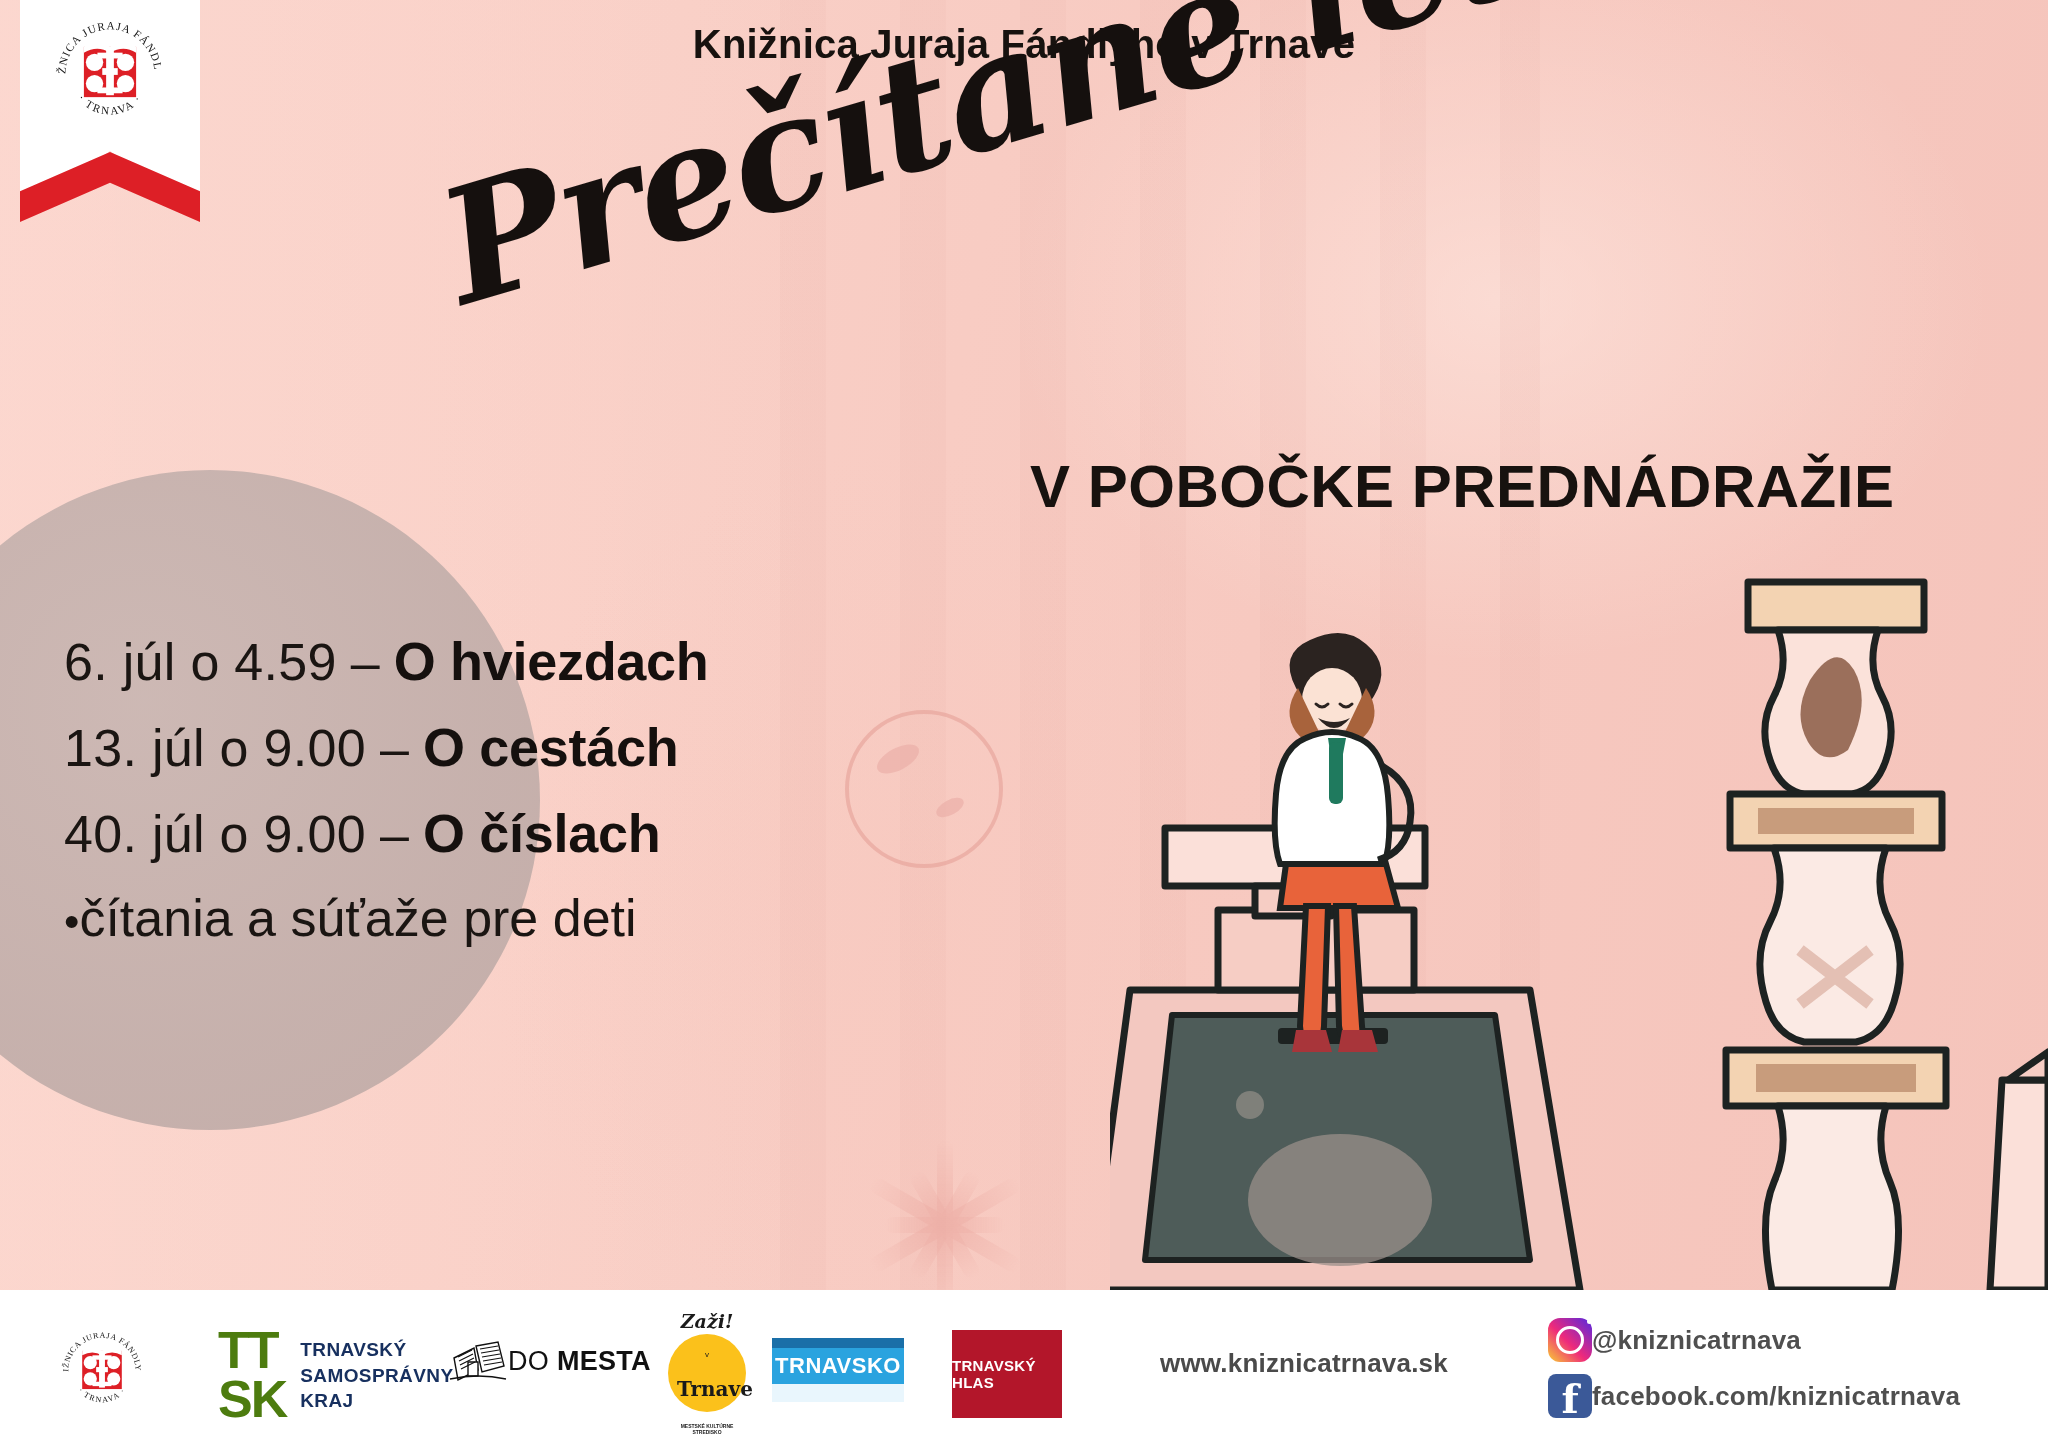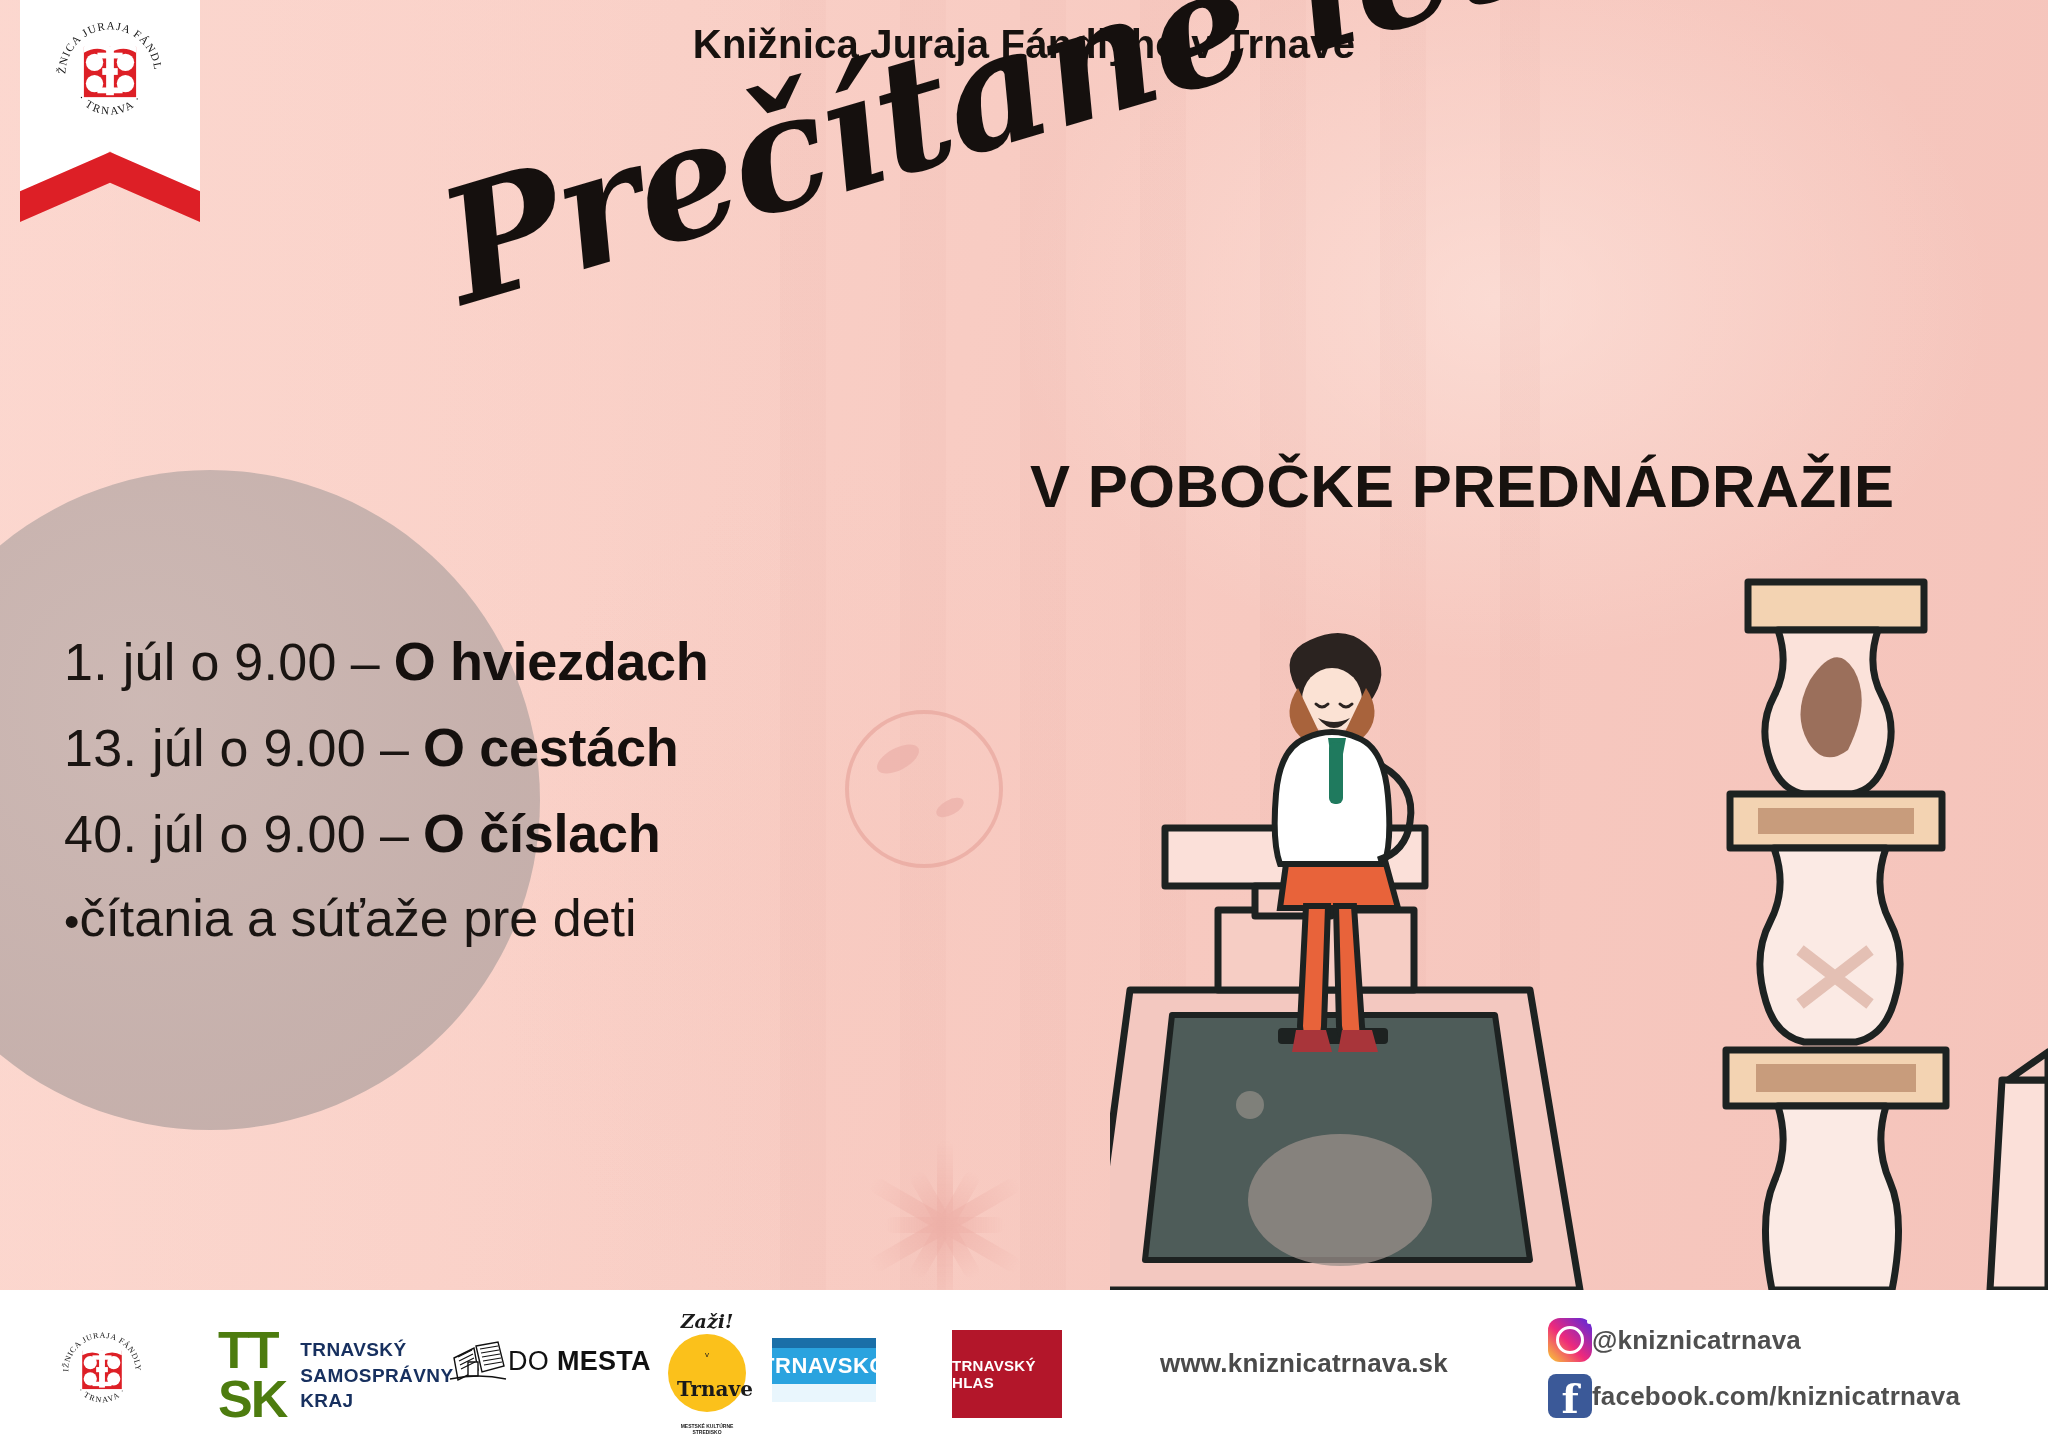--- a/index.html
+++ b/index.html
@@ -188,21 +188,21 @@
   .zazi{
     left:668px; top:44px; width:78px; height:78px; border-radius:50%;
     background:#fbc11b; display:flex; flex-direction:column;
     align-items:center; justify-content:center; text-align:center;gap:20px;
   }
   .zazi .z1{font-family:"DejaVu Serif",serif; font-weight:700; font-style:italic; font-size:19px; color:#1a1a1a; line-height:1;}
   .zazi .zv{font-size:8px; color:#1a1a1a; line-height:1;}
   .zazi .z2{font-family:"DejaVu Serif",serif; font-weight:700; font-size:20px; color:#1a1a1a; line-height:1;margin-left:16px;}
   .zazi .z3{font-size:5px; color:#1a1a1a; line-height:1.2; margin-top:4px; font-weight:700;}
 
-  .trnavsko{ left:772px; top:48px; width:104px; height:64px; }
+  .trnavsko{ left:772px; top:48px; width:132px; height:64px; }
   .trnavsko .tk-top{height:10px;background:#1a6fa8;}
   .trnavsko .tk-mid{
     height:36px;background:#2aa3df;color:#fff;font-weight:700;font-size:22px;
     display:flex;align-items:center;justify-content:center;letter-spacing:.5px;
   }
   .trnavsko .tk-bot{height:18px;background:#e9f6fd;}
 
   .hlas{
     left:952px; top:40px; width:110px; height:88px; background:#b3162a;
     display:flex;align-items:center;justify-content:center;
@@ -344,21 +344,21 @@
         <path d="M 232 470 h 30 l 6 22 h -40 Z" fill="#a8353a"></path>
 
         <path d="M 272 206 q 34 20 28 56 q -4 30 -32 38" fill="none" stroke="#1d2221" stroke-width="7"></path>
       </g>
     </svg>
   </div>
 
   <div class="events">
 
     <div class="event-row">
-      <span class="ev-when">1.  júl o 9.00</span>
+      <span class="ev-when">6.  júl o 4.59</span>
       <span class="ev-dash">–</span>
       <span class="ev-what">O hviezdach</span>
     </div>
 
     <div class="event-row">
       <span class="ev-when">13. júl  o 9.00</span>
       <span class="ev-dash">–</span>
       <span class="ev-what">O cestách</span>
     </div>
 

